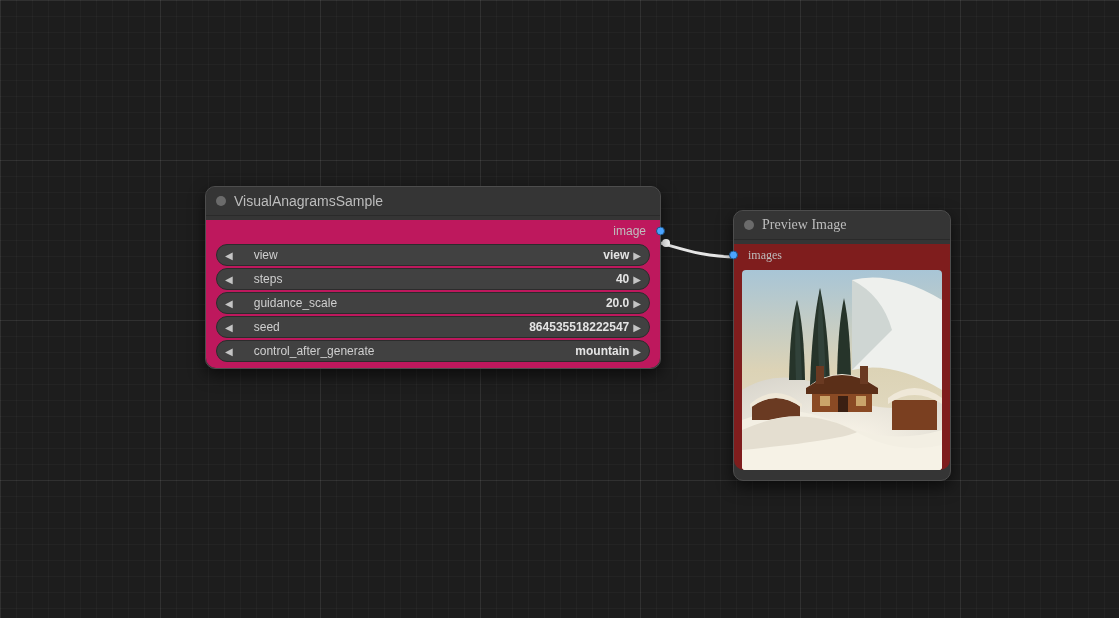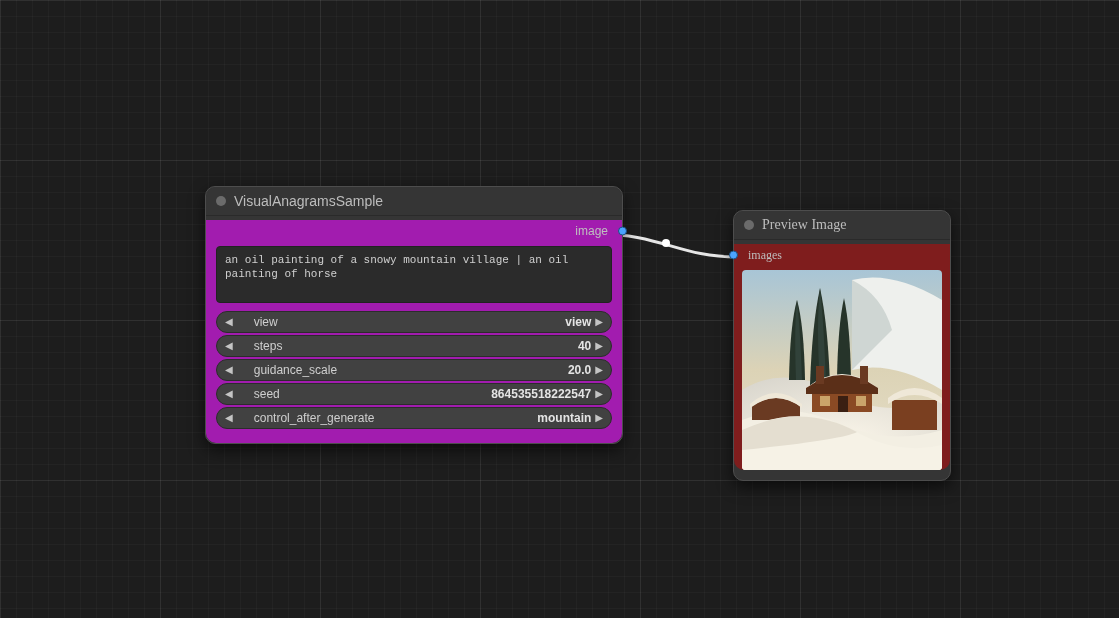--- a/index.html
+++ b/index.html
@@ -48,23 +48,23 @@
     width: 10px; height: 10px;
     border-radius: 50%;
     background: #6b6b6b;
     flex-shrink: 0;
   }
   .node-title .label {
     color: #bdbdbd;
     font-size: 14px;
   }
   .node-body {
-    background: #a21caf;
+    background: #be185d;
     border-radius: 0 0 10px 10px;
-    padding-bottom: 12px;
+    padding-bottom: 4px;
   }
 
   
   .port-row {
     position: relative;
     height: 22px;
     display: flex;
     align-items: center;
     font-size: 12px;
     color: #bfbfbf;
@@ -157,33 +157,32 @@
 </head>
 <body>
 
 <div class="canvas-bg"></div>
 
 <svg class="links" width="1119" height="618">
   <path class="link-path" d="M 598 234 C 660 234, 680 257, 737 257"></path>
   <circle class="link-midpoint" cx="666" cy="243" r="4"></circle>
 </svg>
 
-<div class="node" style="left:205px; top:186px; width:418px;">
+<div class="node" style="left:205px; top:186px; width:456px;">
   <div class="node-title">
     <span class="title-dot"></span>
     <span class="label">VisualAnagramsSample</span>
   </div>
   <div class="node-body">
 
     <div class="port-row out" style="margin-top:4px;">
       <span>image</span>
       <span class="port-dot"></span>
     </div>
 
-    <div class="textarea-widget">an oil painting of a snowy mountain village | an oil painting of horse</div>
 
     <div class="widget-row">
       <span class="arrow">◀</span>
       <span class="widget-label">view</span>
       <span class="widget-spacer"></span>
       <span class="widget-value">view</span>
       <span class="arrow">▶</span>
     </div>
 
     <div class="widget-row">

